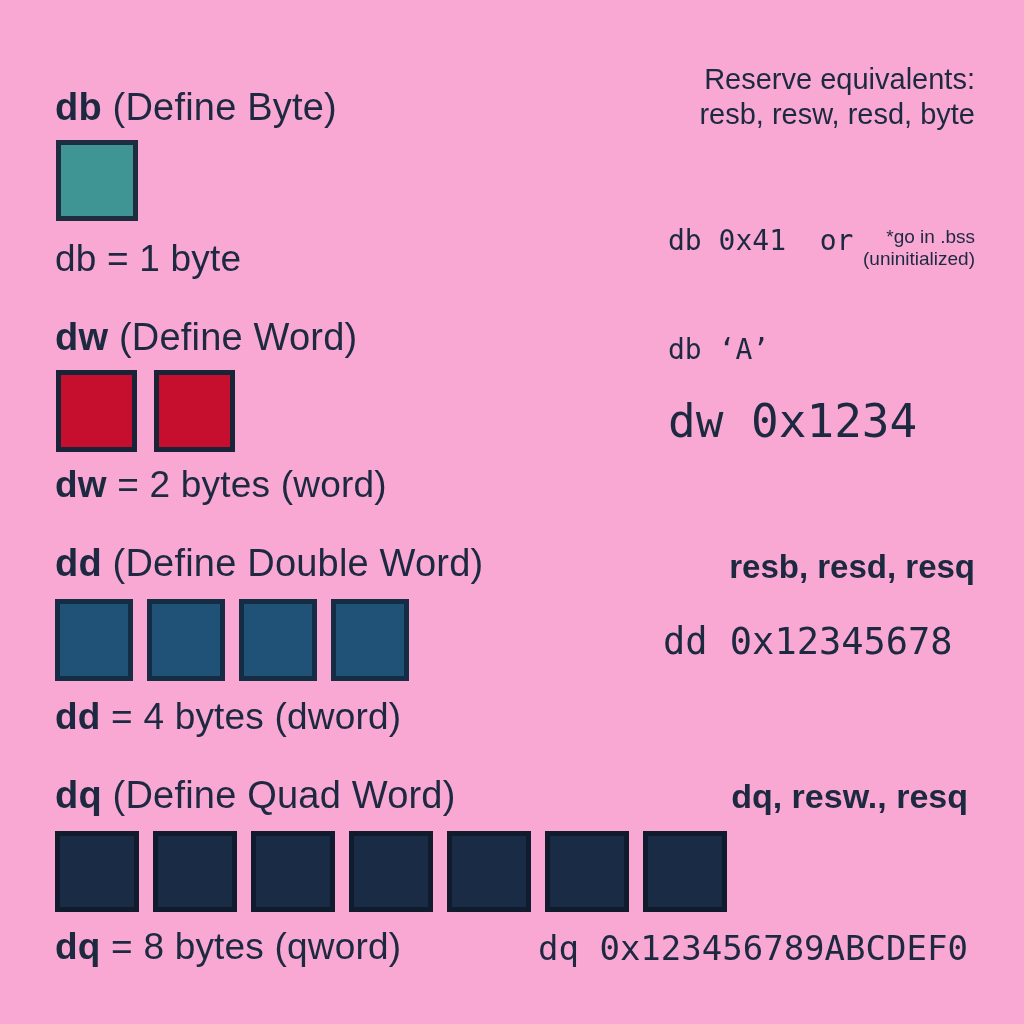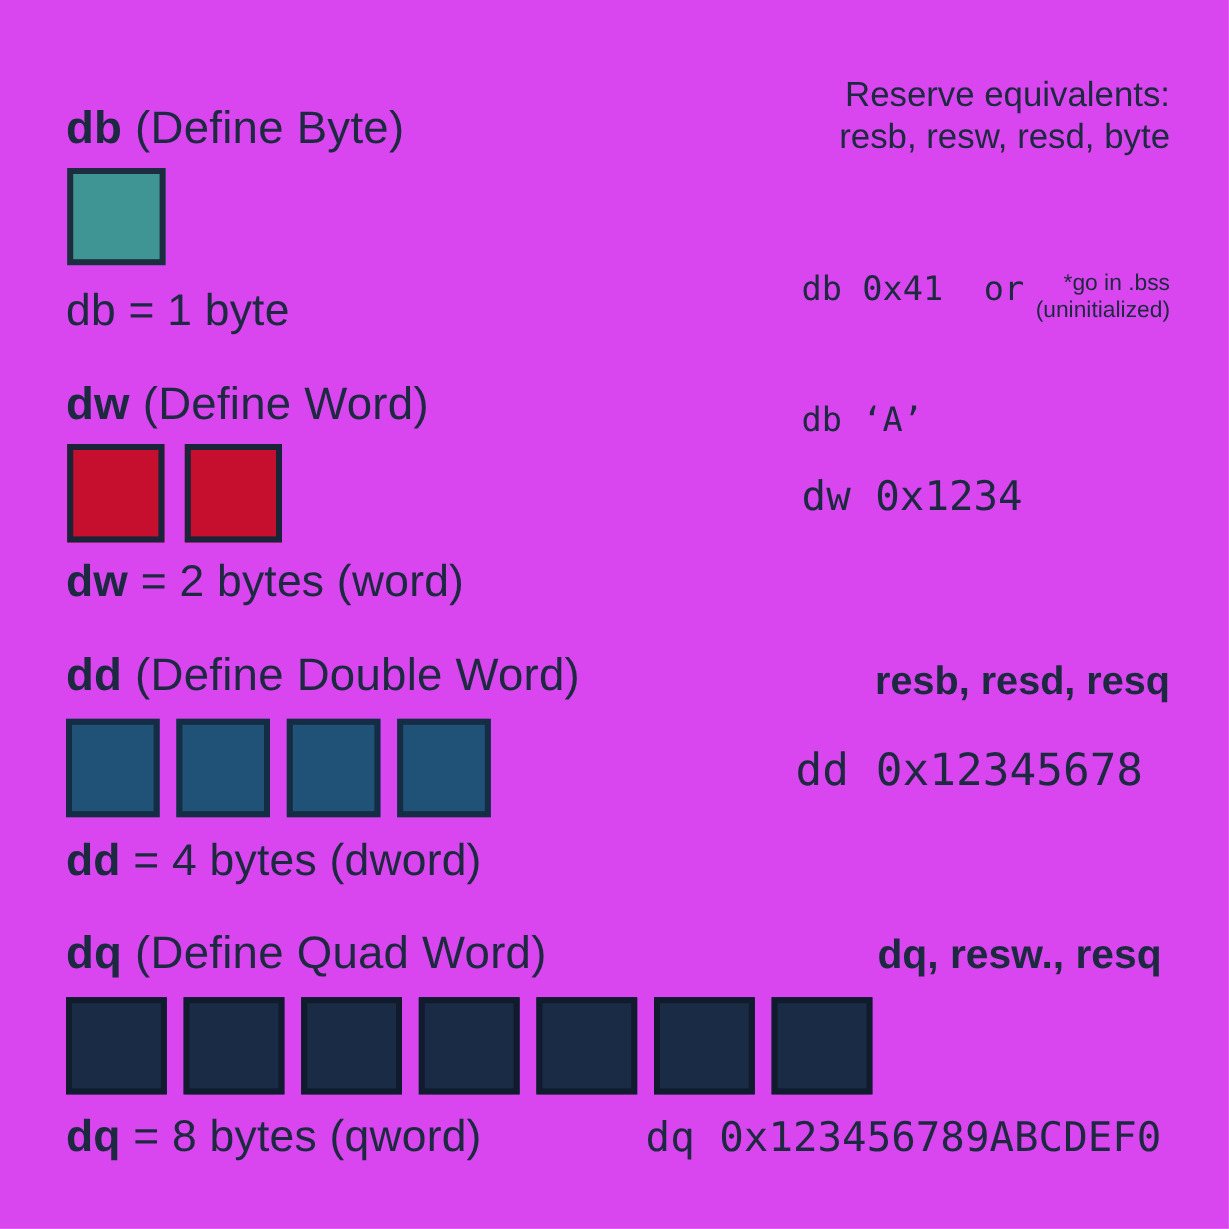--- a/index.html
+++ b/index.html
@@ -21,21 +21,21 @@
   .row-dd{gap:14px;} .row-dd .sq{width:78px;height:82px;}
   .row-dq{gap:14px;} .row-dq .sq{width:84px;height:81px;}
   .rhead{font-size:29px;font-weight:500;text-align:right;line-height:1.22;}
   .rhead-bold{font-weight:700;text-align:right;}
   .note{font-size:19px;font-weight:500;text-align:right;line-height:1.18;}
   .code{font-family:"DejaVu Sans Mono", monospace;font-weight:500;white-space:pre;line-height:1.3;}
 </style>
 </head>
 <body style="background: rgb(241, 245, 249);">
 
-<div class="canvas" style="background: #d946ef; color: rgb(29, 41, 64);">
+<div class="canvas" style="background: #f9a8d4; color: rgb(29, 41, 64);">
 
   <div class="abs title" style="left:55px;top:86px;">
     <span class="dir">db</span><span> (Define Byte)</span>
   </div>
   <div class="abs squares row-db" style="left:56px;top:140px;">
       <div class="sq" style="background: rgb(63, 148, 148); border-color: rgb(29, 44, 62);"></div>
     </div>
   <div class="abs caption" style="left:55px;top:238px;">
     <span class="dir" style="font-weight:500;">db</span><span> = 1 byte</span>
   </div>
@@ -88,21 +88,21 @@
   <div class="abs code" style="left:668px;top:150px;font-size:28px;">
     <div>db 0x41  or</div>
     <div>db ‘A’</div>
   </div>
 
   <div class="abs note" style="left:640px;top:226px;width:335px;">
     <div>*go in .bss</div>
     <div>(uninitialized)</div>
   </div>
 
-  <div class="abs code" style="left:668px;top:392px;font-size:34px;">dw 0x1234</div>
+  <div class="abs code" style="left:668px;top:392px;font-size:46px;">dw 0x1234</div>
 
   <div class="abs rhead-bold" style="left:640px;top:548px;width:335px;font-size:33px;">resb, resd, resq</div>
 
   <div class="abs code" style="left:663px;top:618px;font-size:37px;">dd 0x12345678</div>
 
   <div class="abs rhead-bold" style="left:628px;top:777px;width:340px;font-size:34px;text-align:right;">dq, resw., resq</div>
 
   <div class="abs code" style="left:538px;top:926px;font-size:34px;">dq 0x123456789ABCDEF0</div>
 
 </div>

